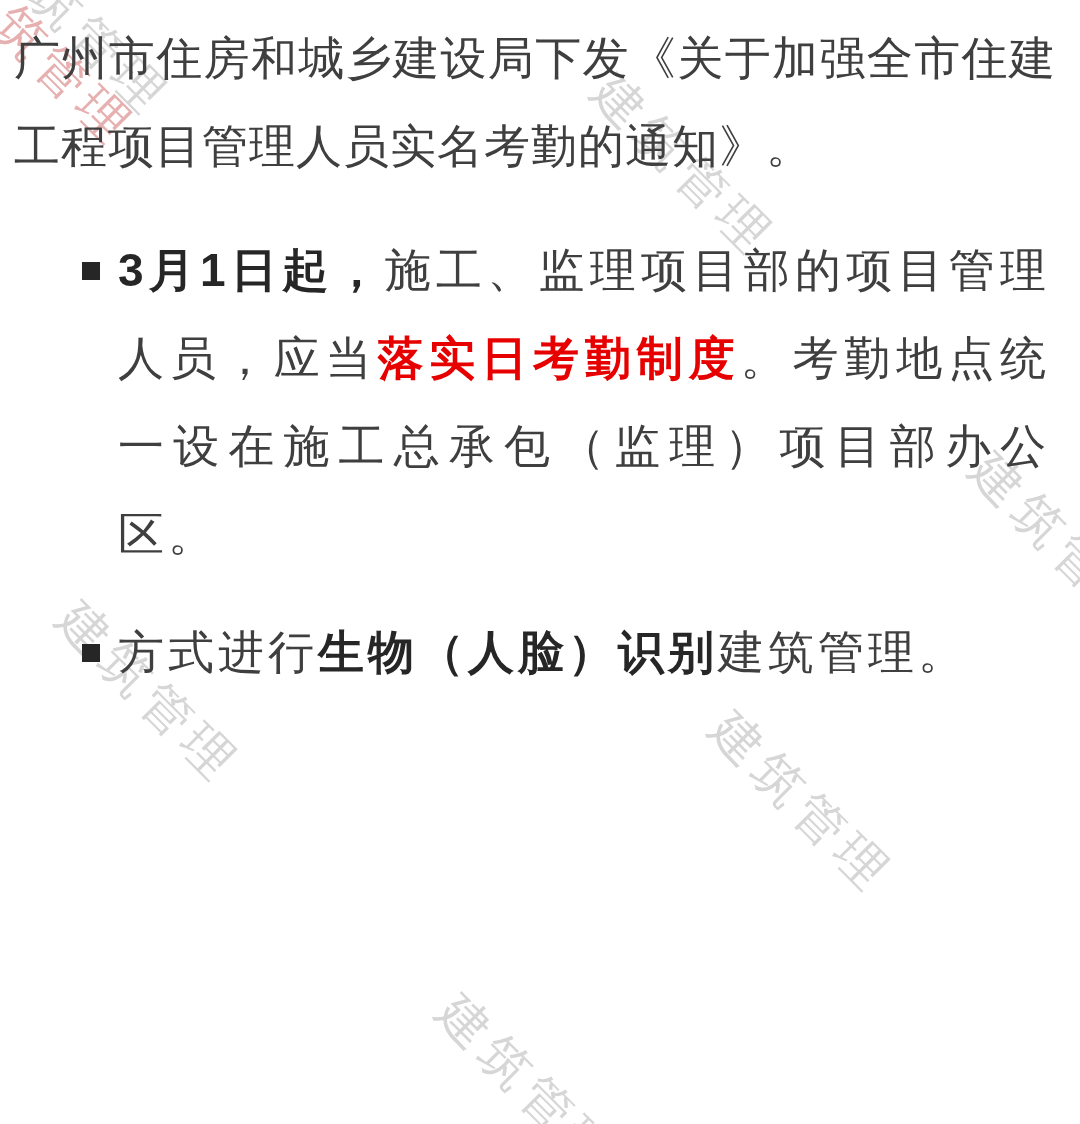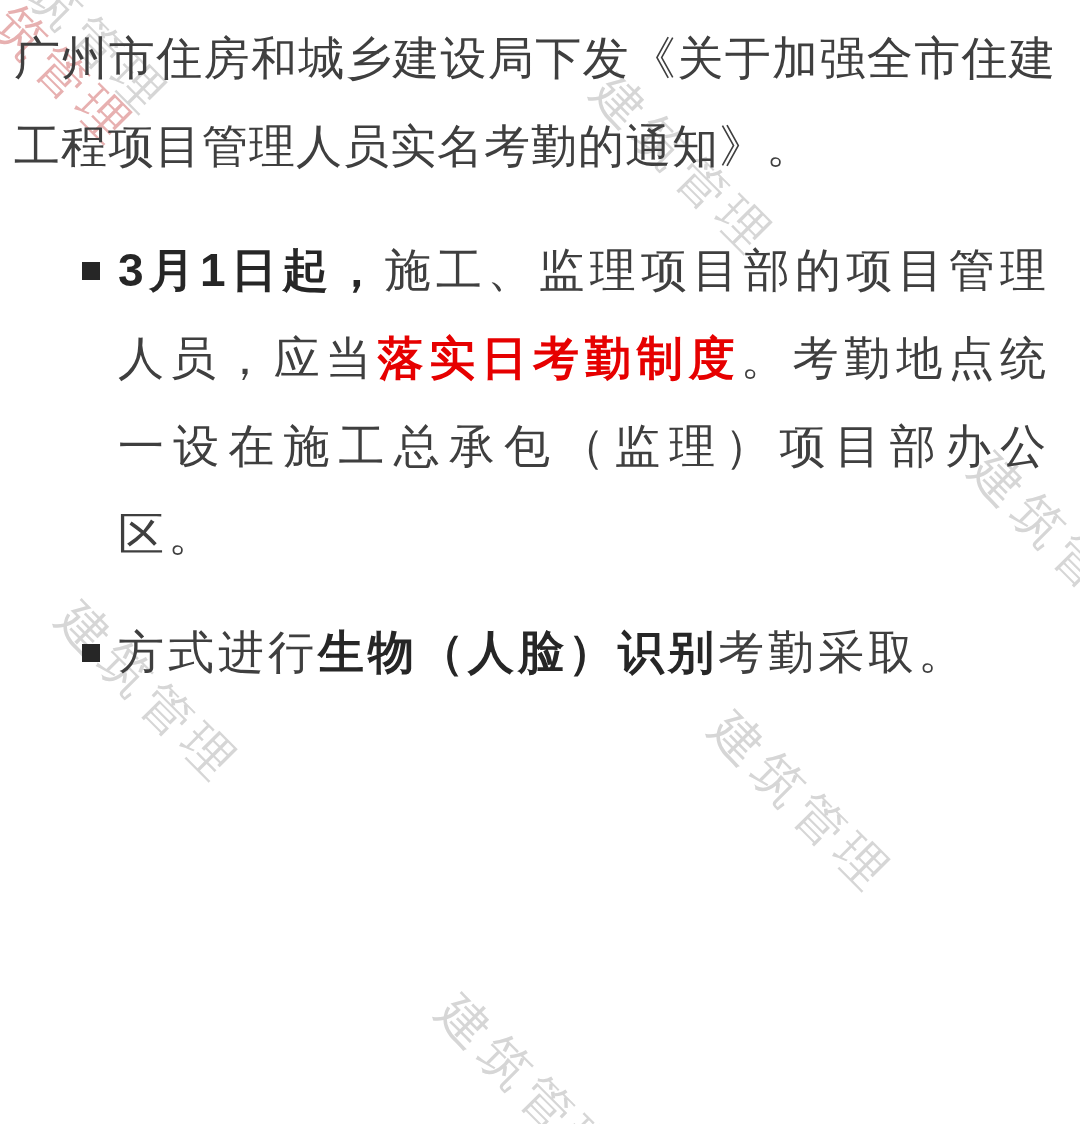--- a/index.html
+++ b/index.html
@@ -83,15 +83,15 @@
     <span class="wm" style="left: 90px; top: 587px;">建筑管理</span>
     <span class="wm" style="left: 743px; top: 697px;">建筑管理</span>
     <span class="wm" style="left: 470px; top: 980px;">建筑管理</span>
   </div>
 
 <div class="doc">
   <p class="intro"><span class="seg-regular">广州市住房和城乡建设局下发《关于加强全市住建工程项目管理人员实名考勤的通知》。</span></p>
 
   <ul class="bullets" id="notice-list">
       <li><span class="marker"></span><span class="seg-bold">3月1日起，</span><span class="seg-regular">施工、监理项目部的项目管理人员，应当</span><span class="seg-red">落实日考勤制度</span><span class="seg-regular">。考勤地点统一设在施工总承包（监理）项目部办公区。</span></li>
-      <li><span class="marker"></span><span class="seg-regular">方式进行</span><span class="seg-bold">生物（人脸）识别</span><span class="seg-regular">考勤采取。</span></li>
+      <li><span class="marker"></span><span class="seg-regular">方式进行</span><span class="seg-bold">生物（人脸）识别</span><span class="seg-regular">建筑管理。</span></li>
     </ul>
 </div>
 
 </body></html>

